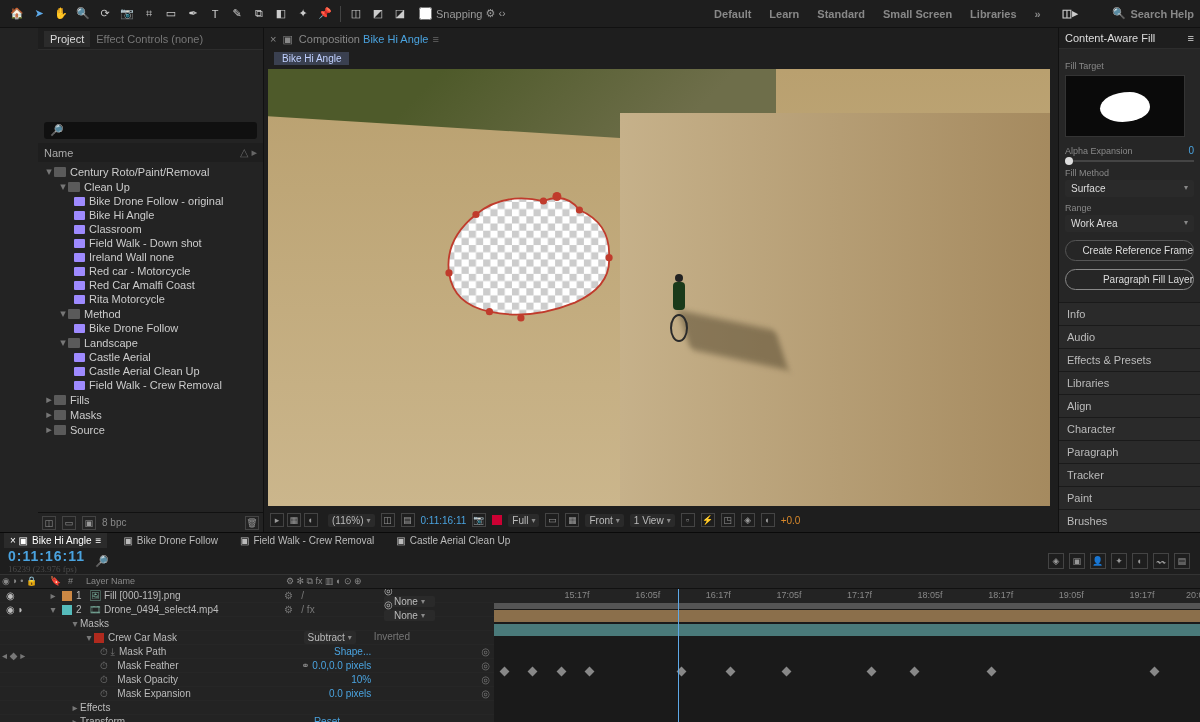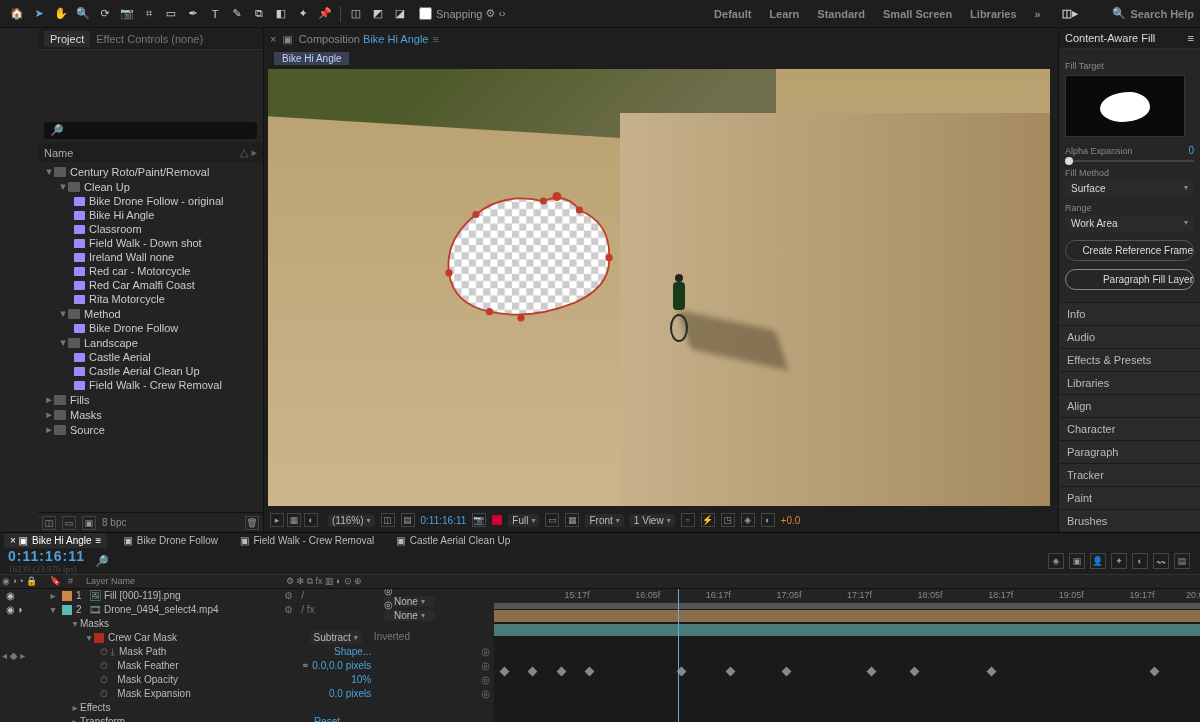--- a/index.html
+++ b/index.html
@@ -417,21 +417,21 @@
             </span></span>
       </div>
       <div class="layer-row indent1">
           <span class="arrow">▾</span>
           <span>Masks</span>
         </div>
       <div class="layer-row indent2">
         <span class="arrow">▾</span>
           <span class="red-swatch"></span>
           <span>Crew Car Mask</span>
-        <span style="margin-left:auto;display:flex;gap:12px;padding-right:80px">
+        <span style="margin-left:auto;display:flex;gap:18px;padding-right:80px">
           <span class="dropdown">
               <span>Subtract</span>
             </span>
           <span style="color:#777">Inverted</span>
         </span>
       </div>
       <div class="layer-row indent3">
           <span style="color:#777;margin-right:4px">⏱ ⤓</span>
           <span>Mask Path</span>
           <span class="bluelink" style="margin-left:auto;padding-right:110px">Shape...</span>

